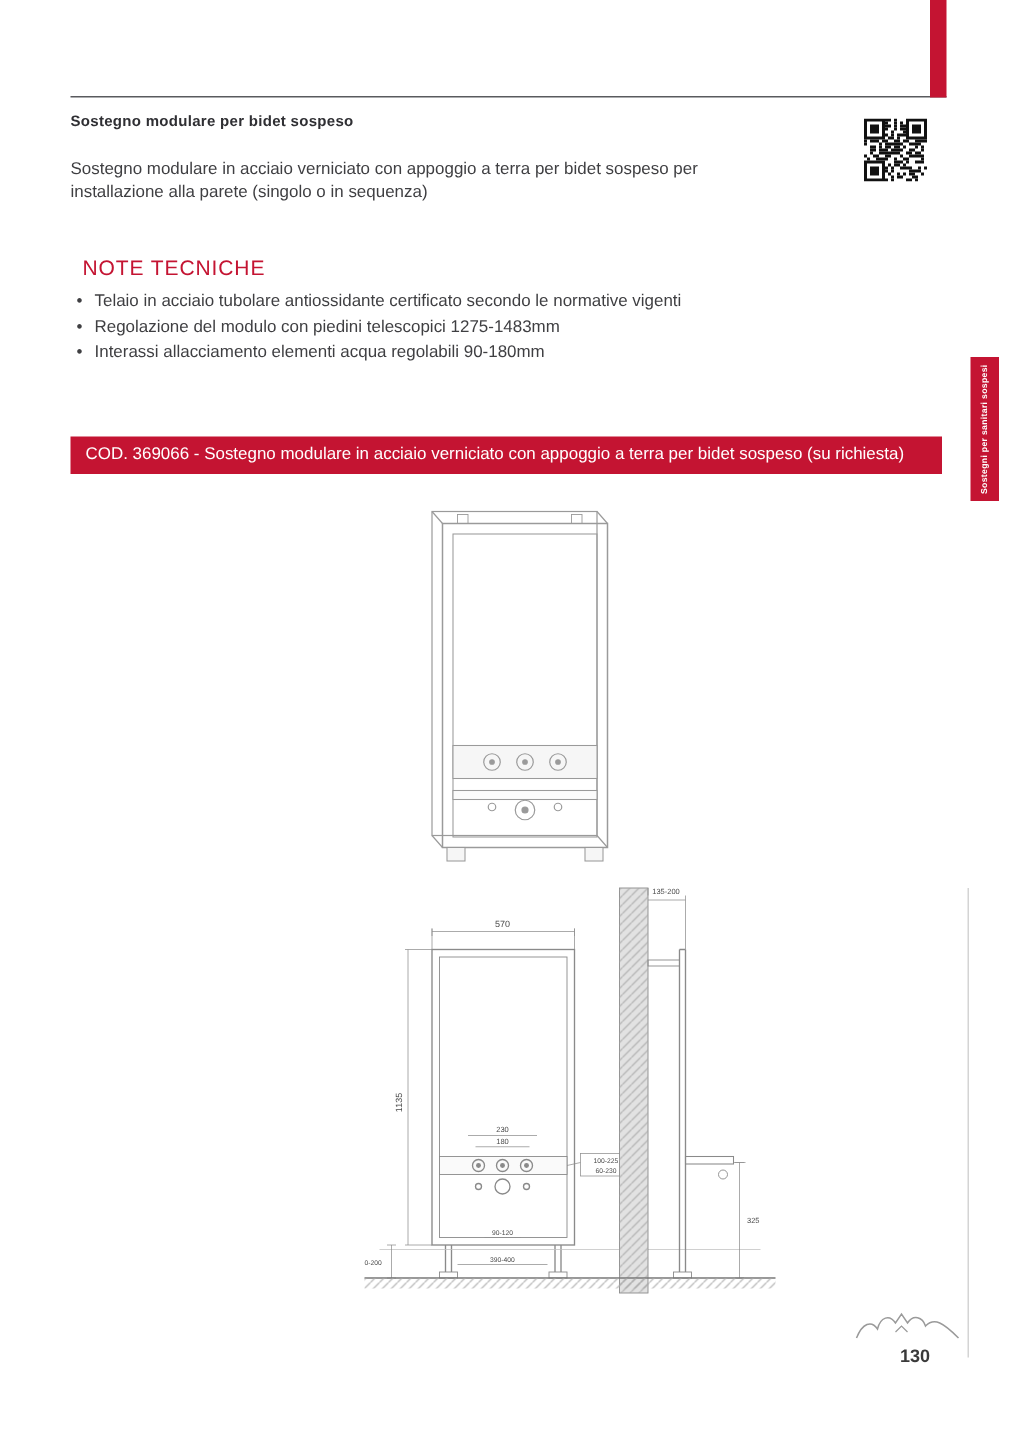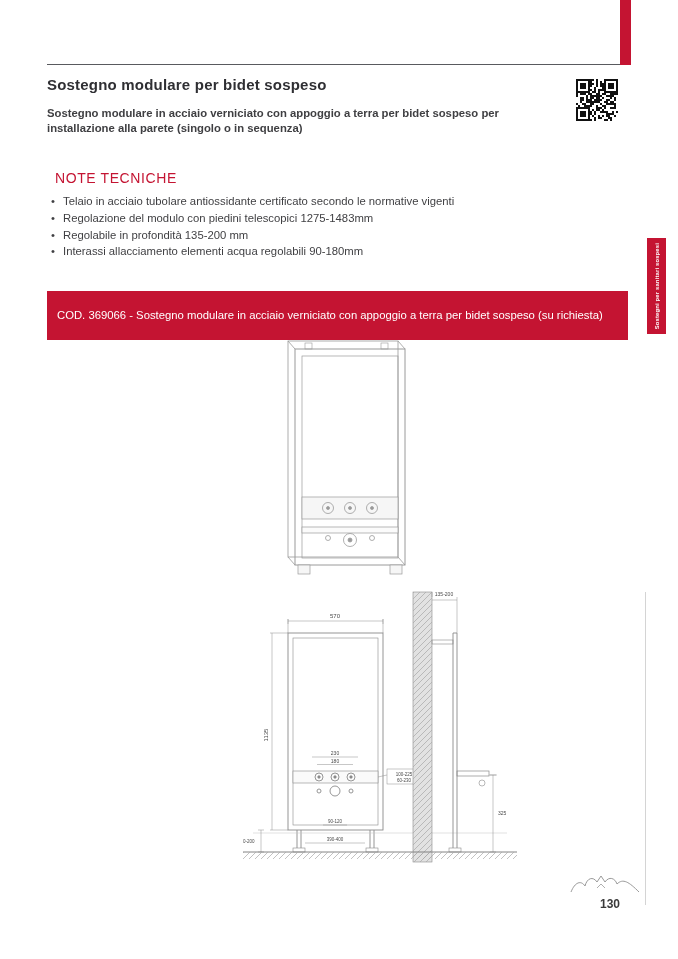--- a/index.html
+++ b/index.html
@@ -1,28 +1,28 @@
 <!DOCTYPE html>
 <html style="--accent: #c41432;"><head>
 <meta charset="utf-8">
 <style>
   html,body{margin:0;padding:0;background:#ffffff;}
   .page{position:relative;width:678px;height:959px;background:#ffffff;overflow:hidden;
         font-family:"Liberation Sans", sans-serif;color:#3f3f42;}
   .rule-top{position:absolute;left:47px;top:64px;width:584px;height:1px;background:#595a5e;}
   .red-strip{position:absolute;left:620px;top:0;width:11px;height:65px;background:var(--accent,#c41432);}
-  .title{position:absolute;left:47px;top:76px;margin:0;font-size:15px;font-weight:bold;color:#2f2f33;letter-spacing:.2px;}
-  .desc{position:absolute;left:47px;top:106px;margin:0;width:455px;font-size:11.3px;line-height:15px;color:#3f3f42;font-weight:bold;}
+  .title{position:absolute;left:47px;top:76px;margin:0;font-size:10px;font-weight:bold;color:#2f2f33;letter-spacing:.2px;}
+  .desc{position:absolute;left:47px;top:106px;margin:0;width:455px;font-size:11.3px;line-height:15px;color:#3f3f42;}
   .qr{position:absolute;left:576px;top:79px;width:42px;height:42px;}
   .notes-heading{position:absolute;left:51px;top:166px;margin:4px;font-size:14px;font-weight:400;
                  color:var(--accent,#c41432);letter-spacing:.6px;}
   .notes-list{position:absolute;left:47px;top:189px;margin:4px;padding:0;width:530px;list-style:none;}
   .notes-list li{font-size:11.3px;line-height:16.8px;color:#3f3f42;padding-left:12px;position:relative;}
   .notes-list li::before{content:"•";position:absolute;left:0;top:0;color:#3f3f42;}
-  .banner{position:absolute;left:47px;top:291px;width:561px;padding:17px 10px;background:var(--accent,#c41432);
+  .banner{position:absolute;left:47px;top:291px;width:561px;padding:5px 10px;background:var(--accent,#c41432);
           color:#ffffff;font-size:11.3px;line-height:15px;}
   .side-tab{position:absolute;left:647px;top:238px;width:19px;height:96px;background:var(--accent,#c41432);
             display:flex;align-items:center;justify-content:center;overflow:hidden;}
   .side-tab-label{writing-mode:vertical-rl;transform:rotate(180deg);color:#ffffff;font-size:5.8px;
                   font-weight:bold;letter-spacing:.2px;white-space:nowrap;}
   .drawing1{position:absolute;left:275px;top:337px;width:150px;height:245px;}
   .drawing2{position:absolute;left:235px;top:585px;width:290px;height:290px;}
   .right-line{position:absolute;left:645px;top:592px;width:1px;height:313px;background:#d4d4d4;}
   .sketch{position:absolute;left:567px;top:870px;width:76px;height:26px;}
   .page-number{position:absolute;left:595px;top:897px;width:30px;text-align:center;
@@ -196,21 +196,20 @@
         <rect x="32" y="4" width="6" height="6" fill="#111"></rect>
         <rect x="0" y="28" width="14" height="14" fill="#111"></rect>
         <rect x="2" y="30" width="10" height="10" fill="#fff"></rect>
         <rect x="4" y="32" width="6" height="6" fill="#111"></rect>
       </svg></div>
 
   <h2 class="notes-heading">NOTE TECNICHE</h2>
   <ul class="notes-list">
     <li>Telaio in acciaio tubolare antiossidante certificato secondo le normative vigenti</li>
     <li>Regolazione del modulo con piedini telescopici 1275-1483mm</li>
-    <li>Regolabile in profondità 135-200 mm</li>
     <li>Interassi allacciamento elementi acqua regolabili 90-180mm</li>
   </ul>
 
   <div class="banner">COD. 369066 - Sostegno modulare in acciaio verniciato con appoggio a terra per bidet sospeso (su richiesta)</div>
 
   <div class="side-tab">
     <span class="side-tab-label">Sostegni per sanitari sospesi</span>
   </div>
 
   <svg class="drawing1" viewBox="0 0 150 245">

